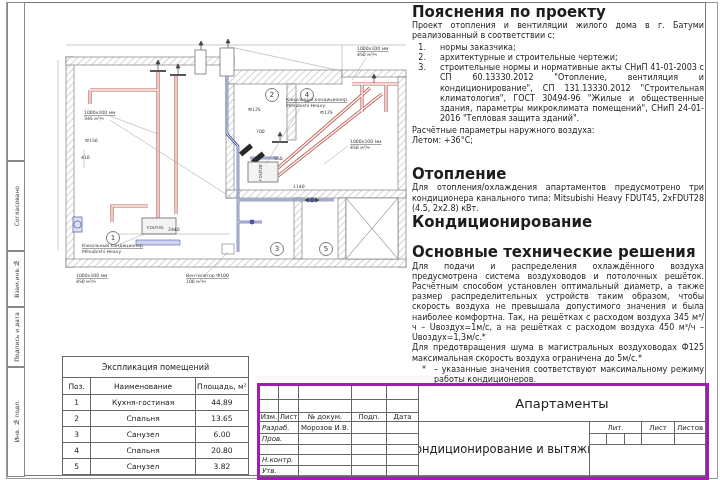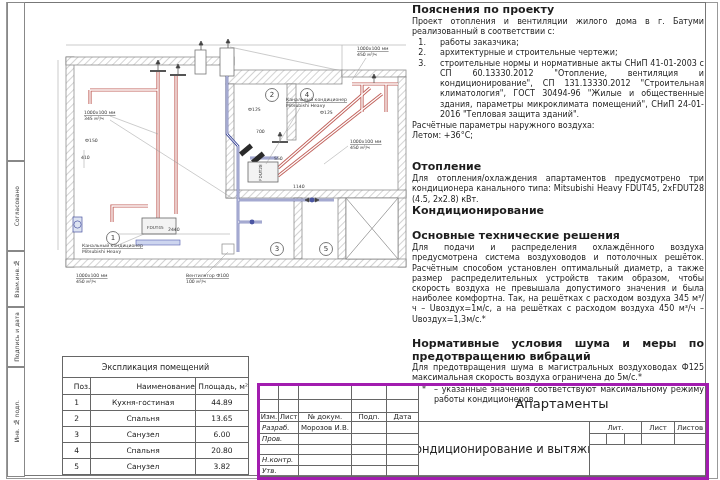--- a/index.html
+++ b/index.html
@@ -5,35 +5,35 @@
   html,body{margin:0;padding:0;background:#e8e8e8;}
   .sheet{position:relative;width:720px;height:480px;background:#fff;font-family:"DejaVu Sans",sans-serif;color:#222;overflow:hidden;}
   .frame-outer{position:absolute;left:6px;top:2px;width:710px;height:475px;border:1px solid #999;}
   .frame-inner{position:absolute;left:24px;top:2px;width:680px;height:472px;border:1px solid #777;}
   
   .stamp-cell{position:absolute;left:7px;width:16px;border:1px solid #888;display:flex;align-items:center;justify-content:center;}
   .stamp-cell span{writing-mode:vertical-rl;transform:rotate(180deg);font-size:6px;color:#444;white-space:nowrap;}
   
   .notes-col{position:absolute;left:412px;top:4px;width:292px;font-size:8px;line-height:1.28;color:#1d1d1d;}
   .notes-col p{margin:0;}
-  .h1{font-weight:bold;font-size:11px;line-height:1.15;}
+  .h1{font-weight:bold;font-size:15px;line-height:1.15;}
   .mt{margin-top:13px;}
   .just{text-align:justify;}
   ol.numlist{list-style:none;margin:1px 0 1px 0;padding:0;}
   ol.numlist li{display:flex;margin:0;}
   ol.numlist li .num{width:14px;text-align:right;margin-right:14px;flex:none;}
   ol.numlist li .txt{flex:1;text-align:justify;}
   .footnote{display:flex;margin-top:1px;}
   .footnote .mark{width:14px;text-align:right;margin-right:8px;flex:none;}
   .footnote .ftxt{flex:1;text-align:justify;}
   
   table.expl{position:absolute;left:62px;top:356px;width:187px;border-collapse:collapse;font-size:7.5px;color:#222;}
   table.expl td{border:1px solid #666;text-align:center;padding:0;height:15px;}
   table.expl tr.ttl td{height:20px;font-size:8px;}
-  table.expl tr.hdr td{height:16px;text-align:right;}
+  table.expl tr.hdr td{height:16px;}
   
   .tblock{position:absolute;left:257px;top:383px;width:446px;height:91px;display:grid;
     grid-template-columns:19px 20px 53px 35px 32px 171px 52px 33px 31px;
     grid-template-rows:14px 13px 9px 12px 11px 10px 11px 11px;
     border:3px solid #a21caf;font-size:7px;color:#222;}
   .tc{border-right:1px solid #666;border-bottom:1px solid #666;display:flex;align-items:center;justify-content:center;overflow:hidden;white-space:nowrap;}
   .tc.lbl{justify-content:flex-start;padding-left:2px;font-style:italic;}
   .project-cell{font-size:13px;}
   .drawing-cell{font-size:11.5px;}
   .minis{display:flex;align-items:stretch;justify-content:stretch;padding:0;}
@@ -235,42 +235,41 @@
         <text x="262" y="181" font-size="4.2" fill="#3a3a3a" transform="rotate(-90 262 181)">FDUT28</text>
       </g>
   </svg>
 
   <div class="notes-col">
     <div class="h1">Пояснения по проекту</div>
     <p class="just">Проект отопления и вентиляции жилого дома в г. Батуми реализованный в соответствии с:</p>
     <ol class="numlist">
         <li>
           <span class="num">1.</span>
-          <span class="txt">работы заказчика;</span>
+          <span class="txt">нормы заказчика;</span>
         </li>
         <li>
           <span class="num">2.</span>
           <span class="txt">архитектурные и строительные чертежи;</span>
         </li>
         <li>
           <span class="num">3.</span>
           <span class="txt">строительные нормы и нормативные акты СНиП 41-01-2003 с СП 60.13330.2012 "Отопление, вентиляция и кондиционирование", СП 131.13330.2012 "Строительная климатология", ГОСТ 30494-96 "Жилые и общественные здания, параметры микроклимата помещений", СНиП 24-01-2016 "Тепловая защита зданий".</span>
         </li>
       </ol>
     <p>Расчётные параметры наружного воздуха:</p>
     <p>Летом: +36°С;</p>
 
     <div class="h1" style="margin-top:20px;">Отопление</div>
     <p class="just">Для отопления/охлаждения апартаментов предусмотрено три кондиционера канального типа: Mitsubishi Heavy FDUT45, 2xFDUT28 (4.5, 2x2.8) кВт.</p>
 
     <div class="h1">Кондиционирование</div>
     <div class="h1 mt">Основные технические решения</div>
     <p class="just">Для подачи и распределения охлаждённого воздуха предусмотрена система воздуховодов и потолочных решёток. Расчётным способом установлен оптимальный диаметр, а также размер распределительных устройств таким образом, чтобы скорость воздуха не превышала допустимого значения и была наиболее комфортна. Так, на решётках с расходом воздуха 345 м³/ч – Uвоздух=1м/с, а на решётках с расходом воздуха 450 м³/ч – Uвоздух=1,3м/с.*</p>
 
-    <div class="h1 mt just">Нормативные условия шума и меры по предотвращению вибраций</div>
     <p class="just">Для предотвращения шума в магистральных воздуховодах Ф125 максимальная скорость воздуха ограничена до 5м/с.*</p>
     <div class="footnote">
       <span class="mark">*</span>
       <span class="ftxt">– указанные значения соответствуют максимальному режиму работы кондиционеров.</span>
     </div>
   </div>
 
   <table class="expl">
     <thead>
       <tr class="ttl">

